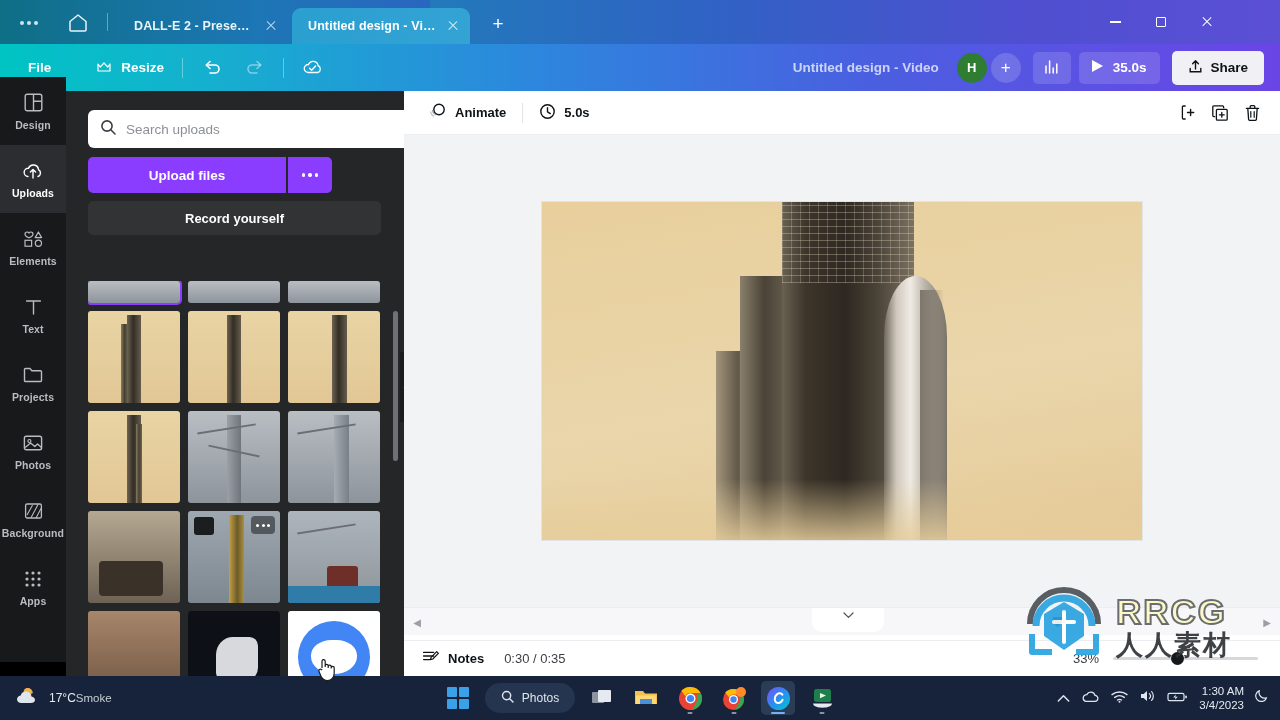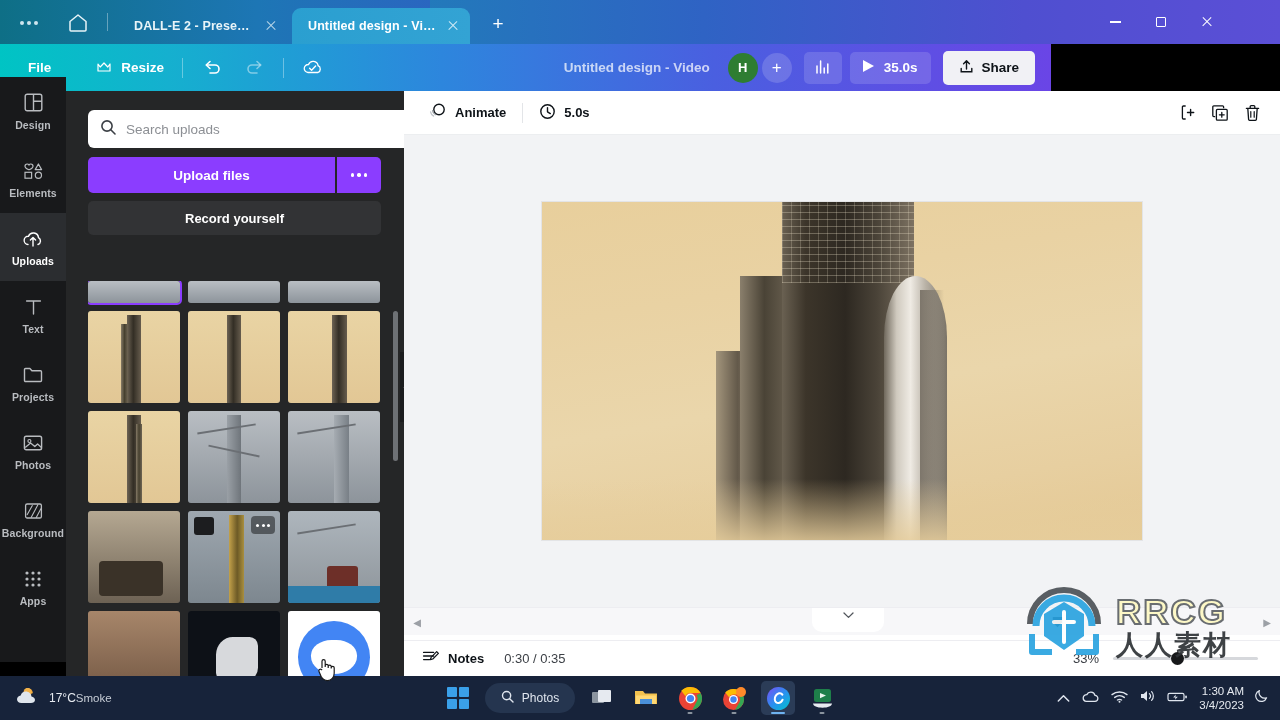--- a/index.html
+++ b/index.html
@@ -54,21 +54,21 @@
   .win-ctrl { position:absolute; top:0; height:44px; width:46px; display:flex; align-items:center; justify-content:center; color:#fff; }
   .win-min { right:142px; } .win-max { right:96px; } .win-close { right:50px; }
   .win-min i { width:11px;height:1.3px;background:#fff;display:block; }
   .win-max i { width:10px;height:10px;border:1.3px solid #fff;display:block;border-radius:1px; }
   .win-close i { position:relative; width:12px;height:12px;display:block; }
   .win-close i::before,.win-close i::after{content:'';position:absolute;left:0;top:5px;width:12px;height:1.3px;background:#fff;}
   .win-close i::before{transform:rotate(45deg);} .win-close i::after{transform:rotate(-45deg);}
 
   
   .topbar {
-    position:absolute; left:0; top:44px; width:1051px; height:47px;
+    position:absolute; left:0; top:44px; width:1280px; height:47px;
     background: linear-gradient(90deg,#00c4c4 0%, #15b0cf 16%, #2d86dd 42%, #4a5fe0 68%, #6a45e6 100%);
     display:flex; align-items:center; color:#fff;
   }
   .tb-item { display:flex; align-items:center; gap:6px; font-size:13.5px; font-weight:700; height:32px; padding:0 10px; border-radius:5px; }
   .tb-file { margin-left:18px; }
   .tb-resize { margin-left:22px; }
   .tb-vsep { width:1px; height:20px; background:rgba(255,255,255,.35); margin:0 8px; }
   .tb-icon { width:22px;height:22px;display:flex;align-items:center;justify-content:center; }
   .tb-spacer { flex:1; }
   .doc-title { font-size:13.5px; font-weight:700; color:rgba(255,255,255,.72); margin-right:18px; }
@@ -92,21 +92,21 @@
   .rail-ico { width:22px;height:22px;display:flex;align-items:center;justify-content:center; }
 
   
   .panel { position:absolute; left:66px; top:91px; width:338px; height:585px; background:#252627; }
   .search-box {
     position:absolute; left:22px; top:19px; width:344px; height:38px; border-radius:6px;
     background:#fff; display:flex; align-items:center; gap:10px; padding:0 12px;
   }
   .search-input { border:0; outline:0; flex:1; font-size:13.5px; color:#2b2c2e; font-family:inherit; background:transparent; }
   .search-input::placeholder { color:#8c8f94; }
-  .upload-row { position:absolute; left:22px; top:66px; width:293px; height:36px; display:flex; gap:2px;text-align:right; }
+  .upload-row { position:absolute; left:22px; top:66px; width:244px; height:36px; display:flex; gap:2px;text-align:right; }
   .upload-btn { flex:1; background:#8b3dff; color:#fff; border-radius:5px 0 0 5px;
                 display:flex;align-items:center;justify-content:center;font-size:13.5px;font-weight:700; }
   .upload-more { width:44px;background:#8b3dff;border-radius:0 5px 5px 0;
                  display:flex;align-items:center;justify-content:center;gap:3px; }
   .upload-more i { width:3.4px;height:3.4px;border-radius:50%;background:#fff;display:block; }
   .record-btn { position:absolute; left:22px; top:110px; width:293px; height:34px; border-radius:5px;
                 background:#323335; color:#fff; display:flex;align-items:center;justify-content:center;
                 font-size:13px; font-weight:700; }
   .tabs-row { position:absolute; left:22px; top:157px; width:293px; display:flex; }
   .ptab { flex:1; text-align:center; font-size:13px; font-weight:700; color:#9fa2a7; padding-bottom:9px; }
@@ -371,40 +371,40 @@
     <div class="rail-item">
       <span class="rail-ico">
         <svg width="19" height="19" viewBox="0 0 19 19" fill="none">
           <rect x="1.2" y="1.2" width="16.6" height="16.6" rx="2" stroke="currentColor" stroke-width="1.4"></rect>
           <path d="M9.5 1.4v16.2M9.5 8.2h8.3" stroke="currentColor" stroke-width="1.4"></path>
         </svg>
       </span>
       <span class="rail-label">Design</span>
     </div>
 
+    <div class="rail-item active">
+      <span class="rail-ico">
+        <svg width="22" height="18" viewBox="0 0 22 18" fill="none">
+          <path d="M6 14.5a4 4 0 0 1 .5-8.2 5.2 5.2 0 0 1 10 1.3A3.8 3.8 0 0 1 16 14.5" stroke="currentColor" stroke-width="1.4" stroke-linecap="round"></path>
+          <path d="M11 16V7.6M8.4 10l2.6-2.6 2.6 2.6" stroke="currentColor" stroke-width="1.4" stroke-linecap="round" stroke-linejoin="round"></path>
+        </svg>
+      </span>
+      <span class="rail-label">Uploads</span>
+    </div>
+
     <div class="rail-item">
       <span class="rail-ico">
         <svg width="21" height="19" viewBox="0 0 21 19" fill="none">
           <path d="M2 5.2c0-1.3 1-2.2 2.2-2.2.9 0 1.5.5 1.8 1 .3-.5.9-1 1.8-1C9 3 10 3.9 10 5.2 10 7 6 8.8 6 8.8S2 7 2 5.2z" stroke="currentColor" stroke-width="1.2"></path>
           <path d="M15.4 3l3.2 5.6h-6.4L15.4 3z" stroke="currentColor" stroke-width="1.2" stroke-linejoin="round"></path>
           <rect x="2" y="11.3" width="6.6" height="5.9" stroke="currentColor" stroke-width="1.2"></rect>
           <circle cx="15.4" cy="14.3" r="3.1" stroke="currentColor" stroke-width="1.2"></circle>
         </svg>
       </span>
       <span class="rail-label">Elements</span>
-    </div>
-
-    <div class="rail-item active">
-      <span class="rail-ico">
-        <svg width="22" height="18" viewBox="0 0 22 18" fill="none">
-          <path d="M6 14.5a4 4 0 0 1 .5-8.2 5.2 5.2 0 0 1 10 1.3A3.8 3.8 0 0 1 16 14.5" stroke="currentColor" stroke-width="1.4" stroke-linecap="round"></path>
-          <path d="M11 16V7.6M8.4 10l2.6-2.6 2.6 2.6" stroke="currentColor" stroke-width="1.4" stroke-linecap="round" stroke-linejoin="round"></path>
-        </svg>
-      </span>
-      <span class="rail-label">Uploads</span>
     </div>
 
     <div class="rail-item">
       <span class="rail-ico">
         <svg width="19" height="18" viewBox="0 0 19 18" fill="none">
           <path d="M2.6 3h13.8M9.5 3v13" stroke="currentColor" stroke-width="1.4" stroke-linecap="round"></path>
         </svg>
       </span>
       <span class="rail-label">Text</span>
     </div>

